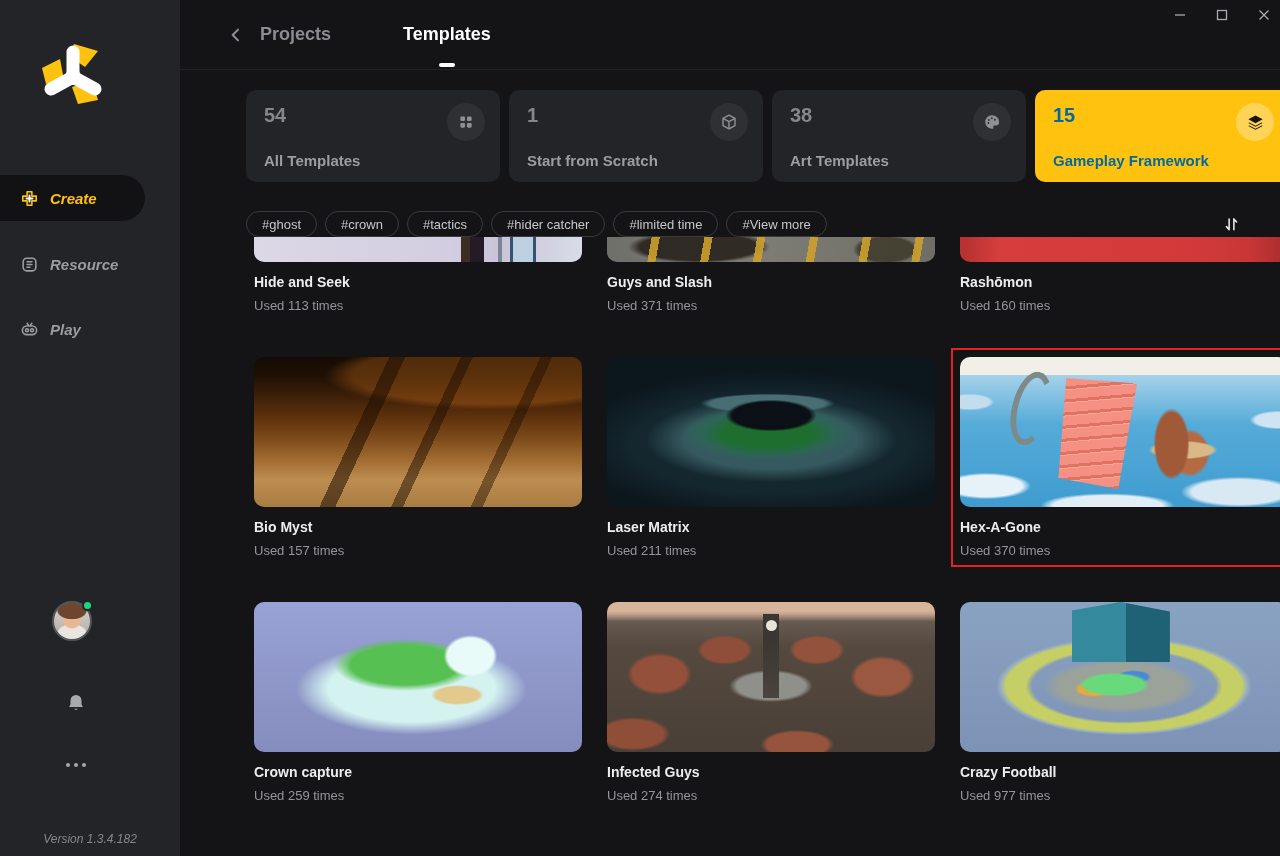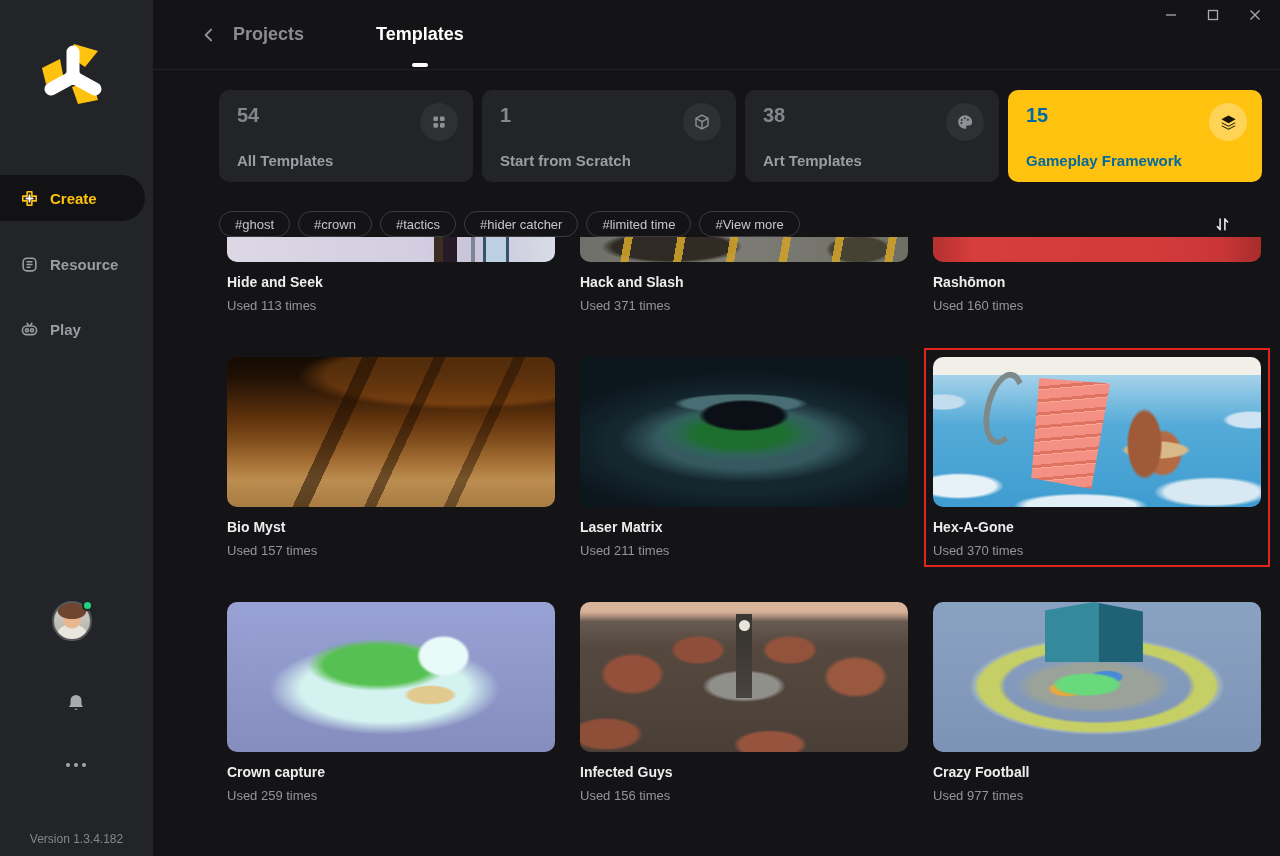--- a/index.html
+++ b/index.html
@@ -1,21 +1,21 @@
 <!DOCTYPE html>
 <html><head>
 <meta charset="utf-8">
 <style>
   * { margin:0; padding:0; box-sizing:border-box; }
   html,body { background:#000; }
   body { font-family:"Liberation Sans", sans-serif; }
   .app { width:1280px; height:856px; background:#141417; display:flex; overflow:hidden; position:relative; }
 
   
-  .sidebar { width:153px; flex-shrink:0; background:#232428; position:relative; }
+  .sidebar { width:180px; flex-shrink:0; background:#232428; position:relative;font-style:italic; }
   .logo { position:absolute; top:42px; left:38px; width:70px; height:70px; }
   .nav-item { position:absolute; left:0; width:145px; height:46px; display:flex; align-items:center; gap:11px; padding-left:20px; color:#9a9ca1; font-weight:bold; font-size:15px; cursor:pointer; }
   .nav-item .nav-ic { width:19px; height:19px; display:flex; align-items:center; justify-content:center; }
   .nav-item.active { background:#121214; border-radius:0 23px 23px 0; color:#ffc20e; }
   .nav-create { top:175px; }
   .nav-resource { top:241px; }
   .nav-play { top:306px; }
 
   .avatar-wrap { position:absolute; top:601px; left:52px; width:40px; height:40px; }
   .avatar { width:40px; height:40px; border-radius:50%; border:2px solid #54555a;
@@ -313,21 +313,21 @@
       </div>
 
       <div class="grid" id="grid">
           <div class="tcard cropped">
     <div class="thumb th-hide-seek"></div>
     <div class="t-title">Hide and Seek</div>
     <div class="t-used">Used 113 times</div>
   </div>
           <div class="tcard cropped">
     <div class="thumb th-hack-slash"></div>
-    <div class="t-title">Hack and Slash</div>
+    <div class="t-title">Guys and Slash</div>
     <div class="t-used">Used 371 times</div>
   </div>
           <div class="tcard cropped">
     <div class="thumb th-rashomon"></div>
     <div class="t-title">Rashōmon</div>
     <div class="t-used">Used 160 times</div>
   </div>
           <div class="tcard">
     <div class="thumb th-bio-myst"></div>
     <div class="t-title">Bio Myst</div>
@@ -344,21 +344,21 @@
     <div class="t-used">Used 370 times</div>
   </div>
           <div class="tcard">
     <div class="thumb th-crown-capture"></div>
     <div class="t-title">Crown capture</div>
     <div class="t-used">Used 259 times</div>
   </div>
           <div class="tcard">
     <div class="thumb th-infected-guys"></div>
     <div class="t-title">Infected Guys</div>
-    <div class="t-used">Used 156 times</div>
+    <div class="t-used">Used 274 times</div>
   </div>
           <div class="tcard">
     <div class="thumb th-crazy-football"></div>
     <div class="t-title">Crazy Football</div>
     <div class="t-used">Used 977 times</div>
   </div>
         </div>
     </div>
   </div>
 </div>

